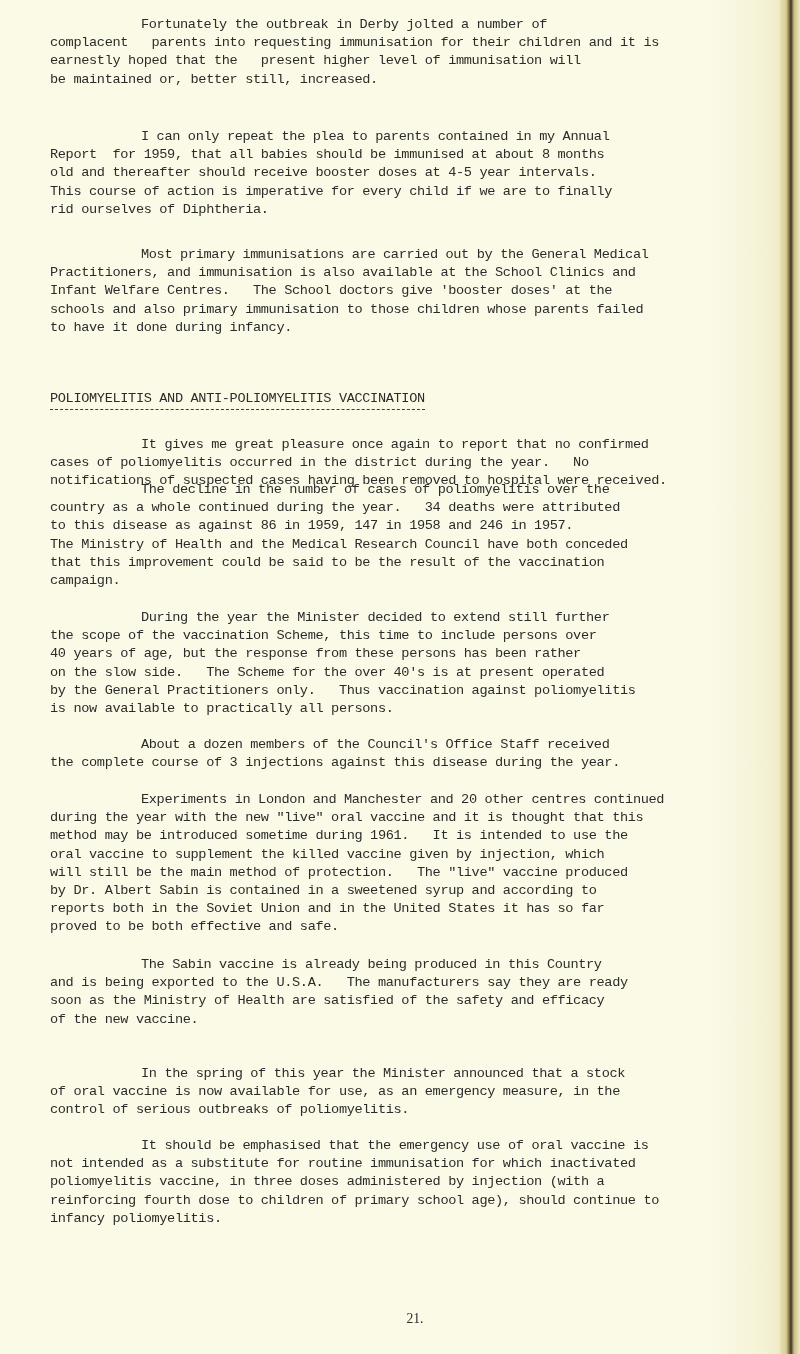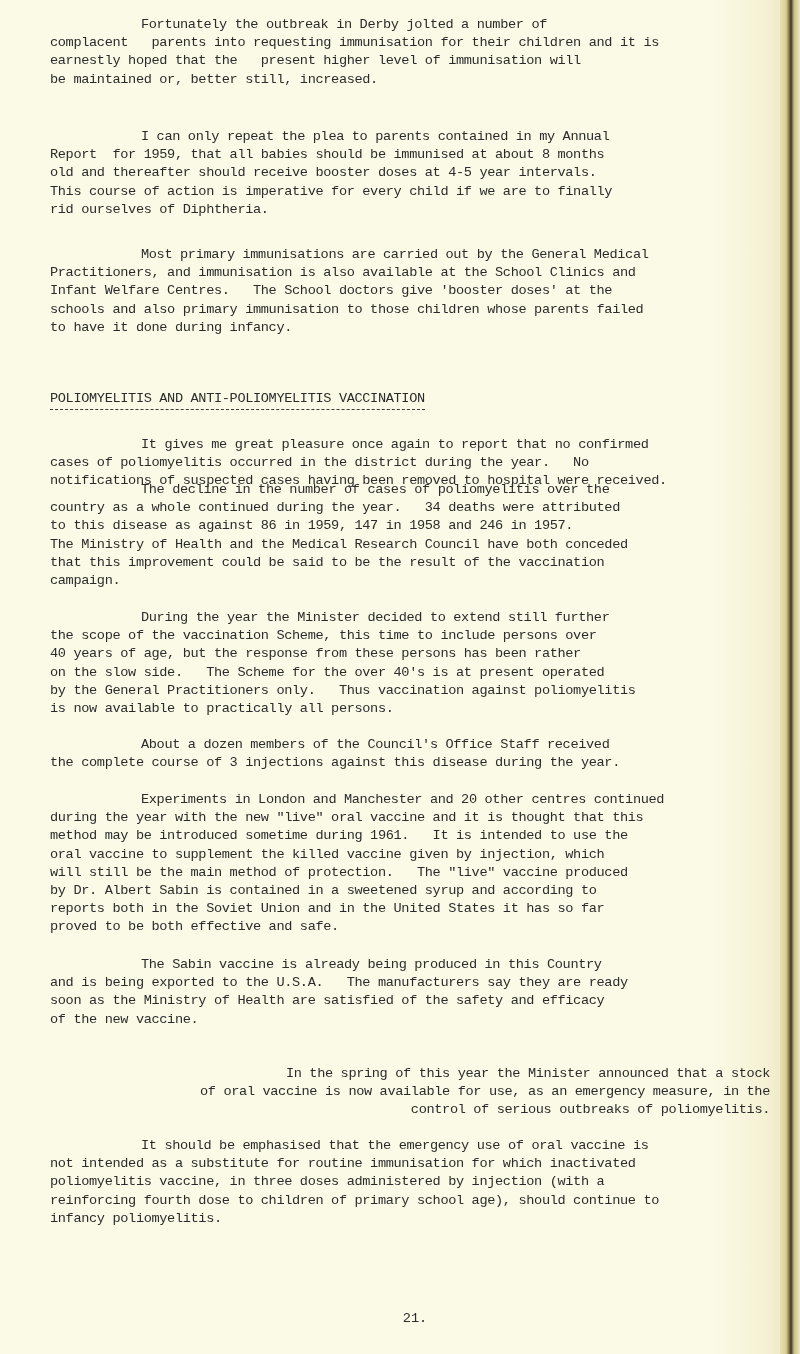--- a/index.html
+++ b/index.html
@@ -63,20 +63,21 @@
     .page-number {
       position: absolute;
       left: 0;
       width: 780px;
       top: 1311px;
       text-align: center;
       font-size: 13.6px;
       color: #2b2b2b;
       padding-left: 30px;
       box-sizing: border-box;
+      font-family: Liberation Serif, serif;
     }
   </style>
 </head>
 <body>
 
 <div class="page">
 
   <div class="para" style="top:16px;">
     <span class="line indent">Fortunately the outbreak in Derby jolted a number of</span>
     <span class="line">complacent   parents into requesting immunisation for their children and it is</span>
@@ -142,21 +143,21 @@
     <span class="line">proved to be both effective and safe.</span>
   </div>
 
   <div class="para" style="top:956px;">
     <span class="line indent">The Sabin vaccine is already being produced in this Country</span>
     <span class="line">and is being exported to the U.S.A.   The manufacturers say they are ready</span>
     <span class="line">soon as the Ministry of Health are satisfied of the safety and efficacy</span>
     <span class="line">of the new vaccine.</span>
   </div>
 
-  <div class="para" style="top:1065px;text-align:right;">
+  <div class="para" style="top:1065px;">
     <span class="line indent">In the spring of this year the Minister announced that a stock</span>
     <span class="line">of oral vaccine is now available for use, as an emergency measure, in the</span>
     <span class="line">control of serious outbreaks of poliomyelitis.</span>
   </div>
 
   <div class="para" style="top:1137px;">
     <span class="line indent">It should be emphasised that the emergency use of oral vaccine is</span>
     <span class="line">not intended as a substitute for routine immunisation for which inactivated</span>
     <span class="line">poliomyelitis vaccine, in three doses administered by injection (with a</span>
     <span class="line">reinforcing fourth dose to children of primary school age), should continue to</span>

